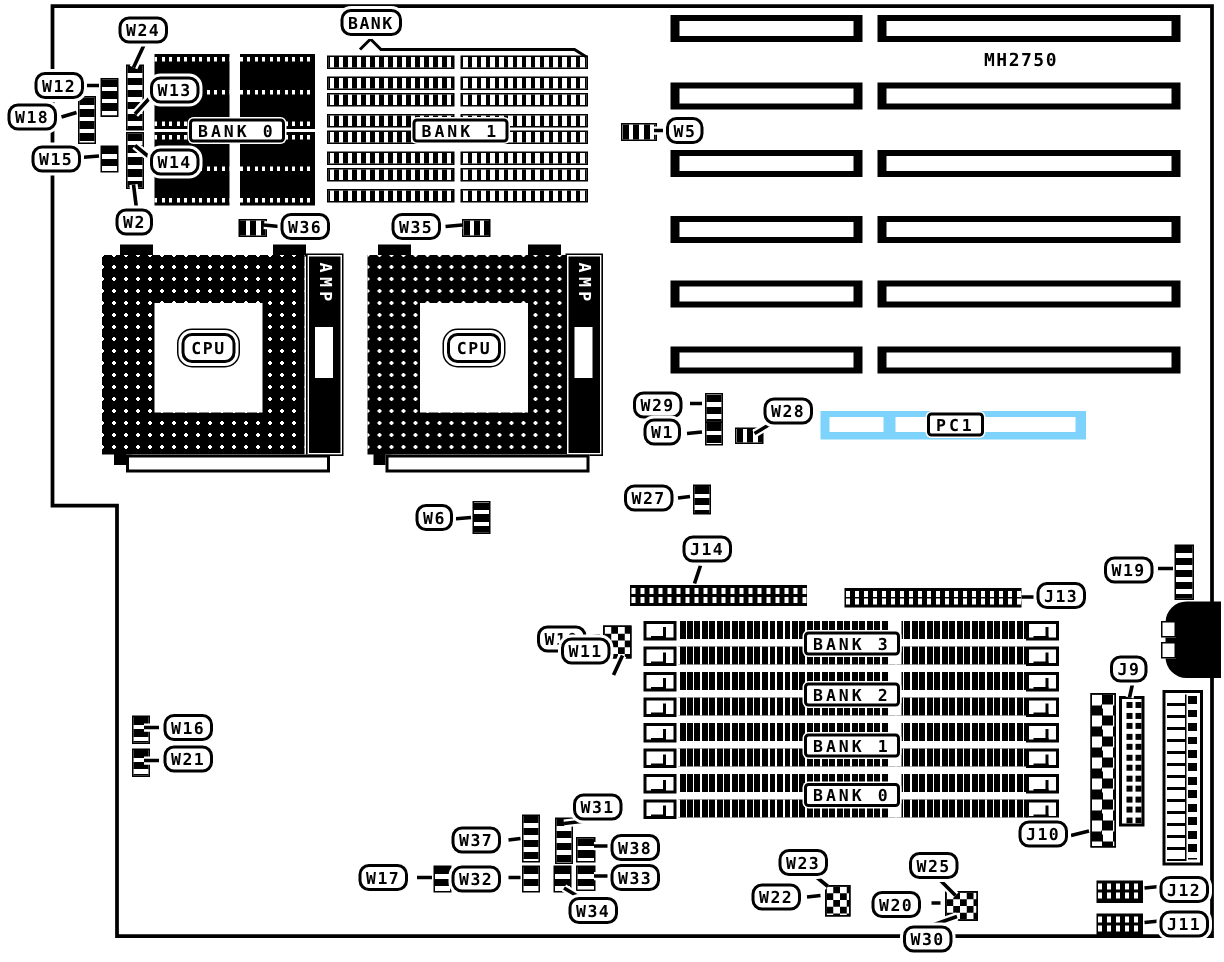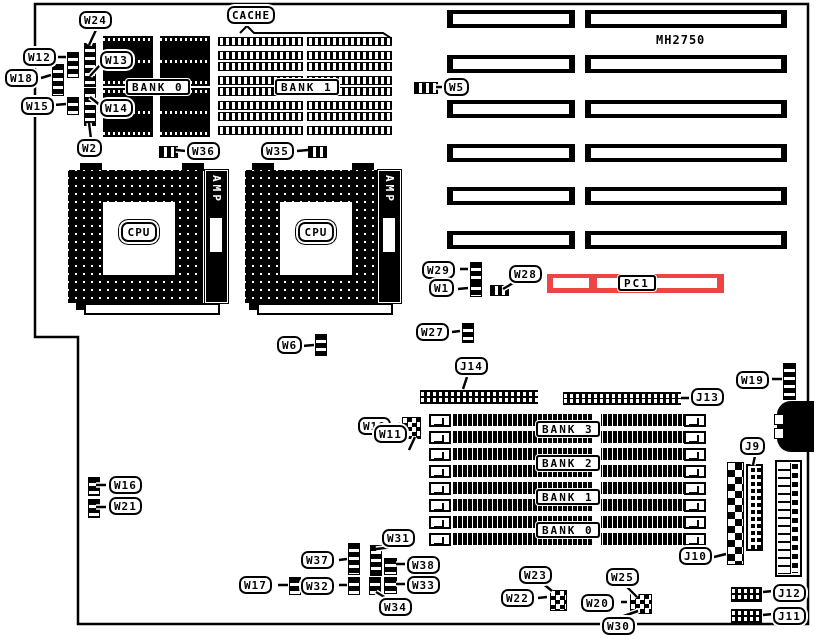--- a/index.html
+++ b/index.html
@@ -13,21 +13,21 @@
            box-shadow:0 0 0 2px #fff;z-index:6;white-space:nowrap;}
   
   .tag{position:absolute;box-sizing:border-box;height:16px;background:#fff;border:2px solid #000;
        border-radius:3px;padding:0 4px;font-size:11px;font-weight:bold;letter-spacing:2px;
        line-height:11px;display:flex;align-items:center;justify-content:center;
        box-shadow:0 0 0 1px #fff;z-index:5;white-space:nowrap;}
   
   .slot{position:absolute;height:18px;background:#000;}
   .slot .stripe{position:absolute;left:6px;right:6px;top:4px;bottom:4px;background:#fff;}
   
-  .pcslot{position:absolute;height:19px;background:#ef4444;}
+  .pcslot{position:absolute;height:19px;background:#7dd3fc;}
   .pcslot .seg{position:absolute;top:4px;height:10px;background:#fff;}
   
   .chip{position:absolute;background-color:#000;background-image:
         repeating-linear-gradient(90deg,#fff 0 2px,transparent 2px 5px),
         repeating-linear-gradient(90deg,#fff 0 2px,transparent 2px 5px),
         repeating-linear-gradient(90deg,#fff 0 2px,transparent 2px 5px);
         background-size:100% 3px,100% 3px,100% 3px;
         background-position:0 2px,0 50%,0 calc(100% - 2px);background-repeat:repeat-x;}
   
   .sock{position:absolute;height:23px;display:flex;flex-direction:column;justify-content:space-between;}
@@ -276,21 +276,21 @@
   <div class="jumpv" style="left:384px;top:577px;width:11px;height:15px;"></div>
   <div class="jblock" style="left:550px;top:590px;width:15px;height:19px;"></div>
   <div class="jblock" style="left:630px;top:594px;width:20px;height:18px;"></div>
 
   <svg class="layer" width="816" height="641" style="z-index:5;">
     <path d="M96 30L89 45M91 139L89 123M56 57L66 57M41 78L51 75M54 105L66 104M101 64L90 76M101 106L90 97M106 485L96 485M106 507L96 507M186 151L176 150M297 151L308 150M445 87L436 87M460 269L468 269M458 289L468 288M513 283L503 289M452 332L460 331M302 346L314 345M467 377L463 389M690 398L681 398M772 379L782 379M755 456L753 465M714 557L726 554M389 425L400 424M409 450L415 437M393 547L376 549M339 560L347 559M406 564L396 564M278 585L288 585M339 585L347 585M406 584L396 584M386 598L376 592M541 582L552 591M538 598L547 597M626 586L637 597M621 602L627 602M621 617L638 611M773 591L763 592M773 614L763 615" stroke="#fff" stroke-width="5.5" fill="none"></path>
     <path d="M96 30L89 45M91 139L89 123M56 57L66 57M41 78L51 75M54 105L66 104M101 64L90 76M101 106L90 97M106 485L96 485M106 507L96 507M186 151L176 150M297 151L308 150M445 87L436 87M460 269L468 269M458 289L468 288M513 283L503 289M452 332L460 331M302 346L314 345M467 377L463 389M690 398L681 398M772 379L782 379M755 456L753 465M714 557L726 554M389 425L400 424M409 450L415 437M393 547L376 549M339 560L347 559M406 564L396 564M278 585L288 585M339 585L347 585M406 584L396 584M386 598L376 592M541 582L552 591M538 598L547 597M626 586L637 597M621 602L627 602M621 617L638 611M773 591L763 592M773 614L763 615" stroke="#000" stroke-width="2.4" fill="none"></path>
     <path d="M240 33L247 26L254 33L383 33L391 38" stroke="#000" stroke-width="2" fill="none"></path>
   </svg>
 
-  <div class="callout" style="left:227px;top:6px;">CACHE</div>
+  <div class="callout" style="left:227px;top:6px;">BANK</div>
   <div class="callout" style="left:79px;top:11px;">W24</div>
   <div class="callout" style="left:23px;top:48px;">W12</div>
   <div class="callout" style="left:5px;top:69px;">W18</div>
   <div class="callout" style="left:21px;top:97px;">W15</div>
   <div class="callout" style="left:100px;top:51px;">W13</div>
   <div class="callout" style="left:100px;top:99px;">W14</div>
   <div class="callout" style="left:77px;top:139px;">W2</div>
   <div class="callout" style="left:444px;top:78px;">W5</div>
   <div class="callout" style="left:187px;top:142px;">W36</div>
   <div class="callout" style="left:261px;top:142px;">W35</div>

